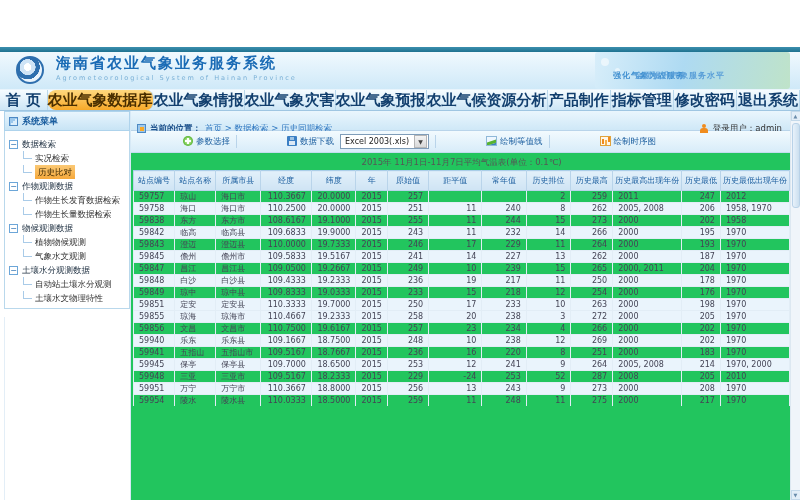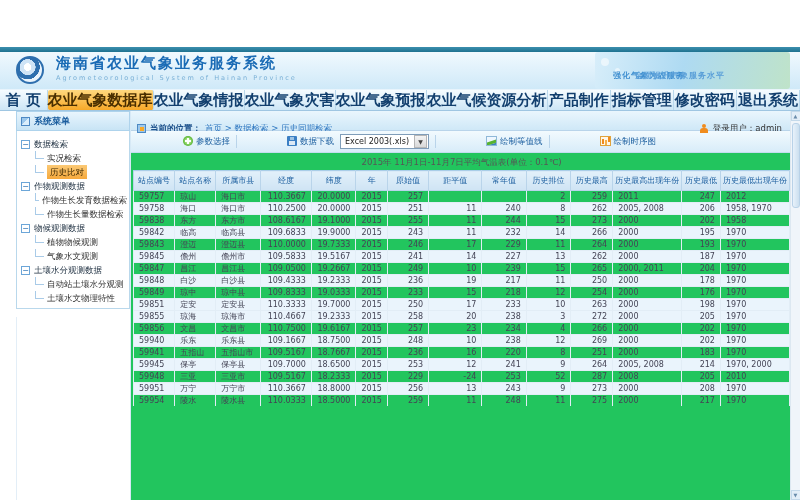--- a/index.html
+++ b/index.html
@@ -21,26 +21,26 @@
   .scenic .bubble { position:absolute; border-radius:50%; background:rgba(255,255,255,.55); }
   .slogan1 { position:absolute; left:18px; top:18px; font-size:8px; color:#3f8fd0; font-weight:bold; letter-spacing:1px; }
   .slogan2 { position:absolute; left:40px; top:18px; font-size:8px; color:#5a9fd8; font-weight:bold; letter-spacing:1px; }
 
   
   .nav { display:flex; height:22px; background:linear-gradient(180deg,#f6fcff,#cde6f6);
          border-top:1px solid #e8f4fc; border-bottom:1px solid #9fc6e2; }
   .tab { flex:1; display:flex; align-items:center; justify-content:center; font-size:15px; font-weight:bold;
          color:#123f6e; border-right:1px solid #b9d8ec; cursor:pointer; white-space:nowrap; }
   .tab.home { flex:0.75; }
-  .tab.active { background:linear-gradient(180deg,#ffd87e,#f7a929); border-radius:2px; color:#4a2f00; }
+  .tab.active { background:linear-gradient(180deg,#ffd87e,#f7a929); border-radius:8px; color:#4a2f00; }
 
   
   .content { display:flex; height:389px; background:#ffffff; }
 
-  .sidebar { width:130px; display:flex; flex-direction:column; padding:0 0 0 16px; }
+  .sidebar { width:130px; display:flex; flex-direction:column; padding:0 0 0 4px; }
   .side-head { height:20px; display:flex; align-items:center; gap:4px; padding-left:4px;
                background:linear-gradient(180deg,#e8f5fd,#c8e4f5); border:1px solid #aed3ec; font-size:9px;
                font-weight:bold; color:#1a5d9e; }
   .menu-ic { width:9px; height:9px; border:1px solid #4d89c4; background:linear-gradient(135deg,#9cc8ec 50%,#dbeefb 50%); }
   .tree-box { border:1px solid #b9d8ec; border-top:none; background:#fff; padding:6px 2px 4px 4px; height:178px; overflow:hidden; }
   .tnode { height:14px; line-height:14px; font-size:8.5px; color:#333; white-space:nowrap; cursor:pointer; display:flex; align-items:center; }
   .tnode.section { font-weight:normal; color:#234; }
   .minusbox { display:inline-flex; align-items:center; justify-content:center; width:9px; height:9px; margin-right:4px;
               border:1px solid #6ca6d8; background:#fff; color:#2a6fb0; font-size:8px; line-height:7px; }
   .tnode.child { padding-left:10px; position:relative; }

